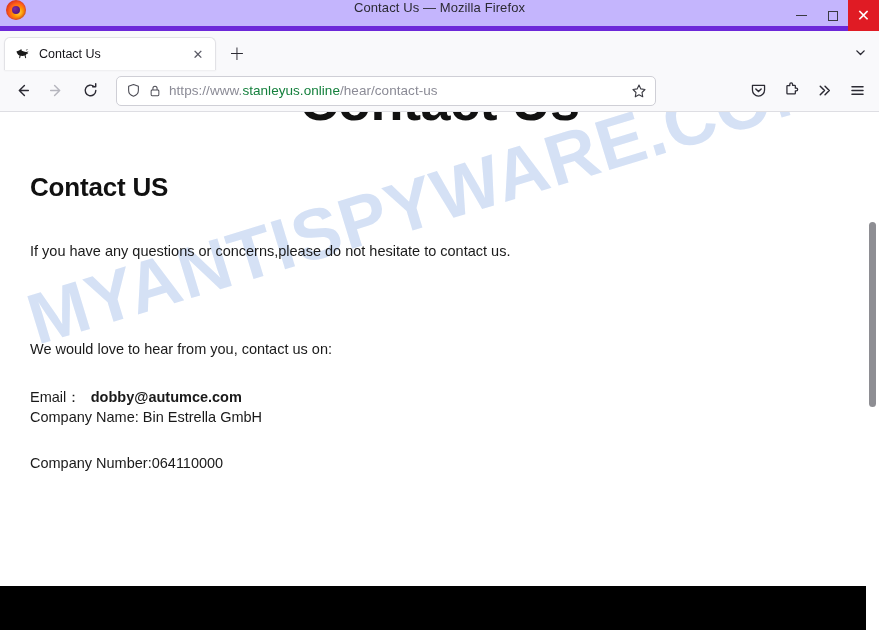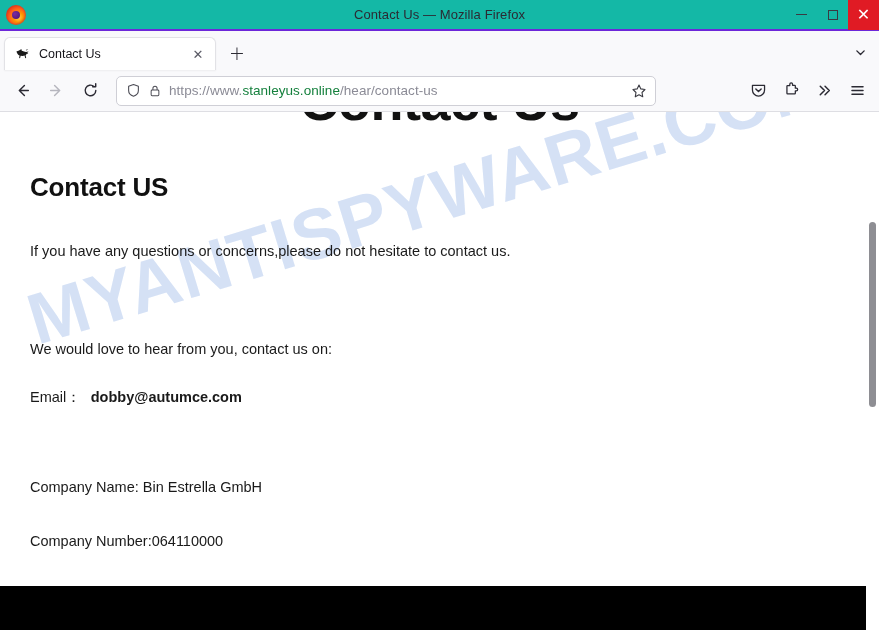--- a/index.html
+++ b/index.html
@@ -18,24 +18,23 @@
     position: relative;
     display: flex;
     flex-direction: column;
     background: #f9f9fb;
   }
 
   
   .titlebar {
     height: 31px;
     min-height: 31px;
-    background: #14b8a6;
-    border-bottom: 2px solid #6d28d9;
-    display: flex;
-    align-items: center;
+    background: #c4b5fd;
+    border-bottom: 5px solid #6d28d9;
+    display: flex;
     position: relative;
   }
   .ff-logo {
     width: 20px; height: 20px;
     margin-left: 6px;
     position: relative;
     border-radius: 50%;
     background: radial-gradient(circle at 62% 62%, #ffd44d 0%, #ff9500 28%, #ff5d1b 52%, #e03a1b 72%, #b5279a 100%);
     box-shadow: inset -1px -1px 2px rgba(120,0,90,.35);
     flex: 0 0 auto;
@@ -272,22 +271,22 @@
     letter-spacing: -.2px;
     margin-bottom: 38px;
   }
   .content p {
     font-size: 14.5px;
     color: #1a1a1a;
     line-height: 1.4;
   }
   .p-intro  { margin-bottom: 78px; }
   .p-love   { margin-bottom: 27px; }
-  .p-email  { margin-bottom: 70px; }
-  .p-cname  { margin-bottom: 34px; }
+  .p-email  { }
+  .p-cname  { margin-bottom: 26px; }
   .p-cnum   { margin-bottom: 30px; }
   .email-value { font-weight: 700; padding-left: 10px; }
 
   .footer-bar {
     position: absolute;
     left: 0; right: 0; bottom: 0;
     height: 44px;
     background: #000000;
   }
 

